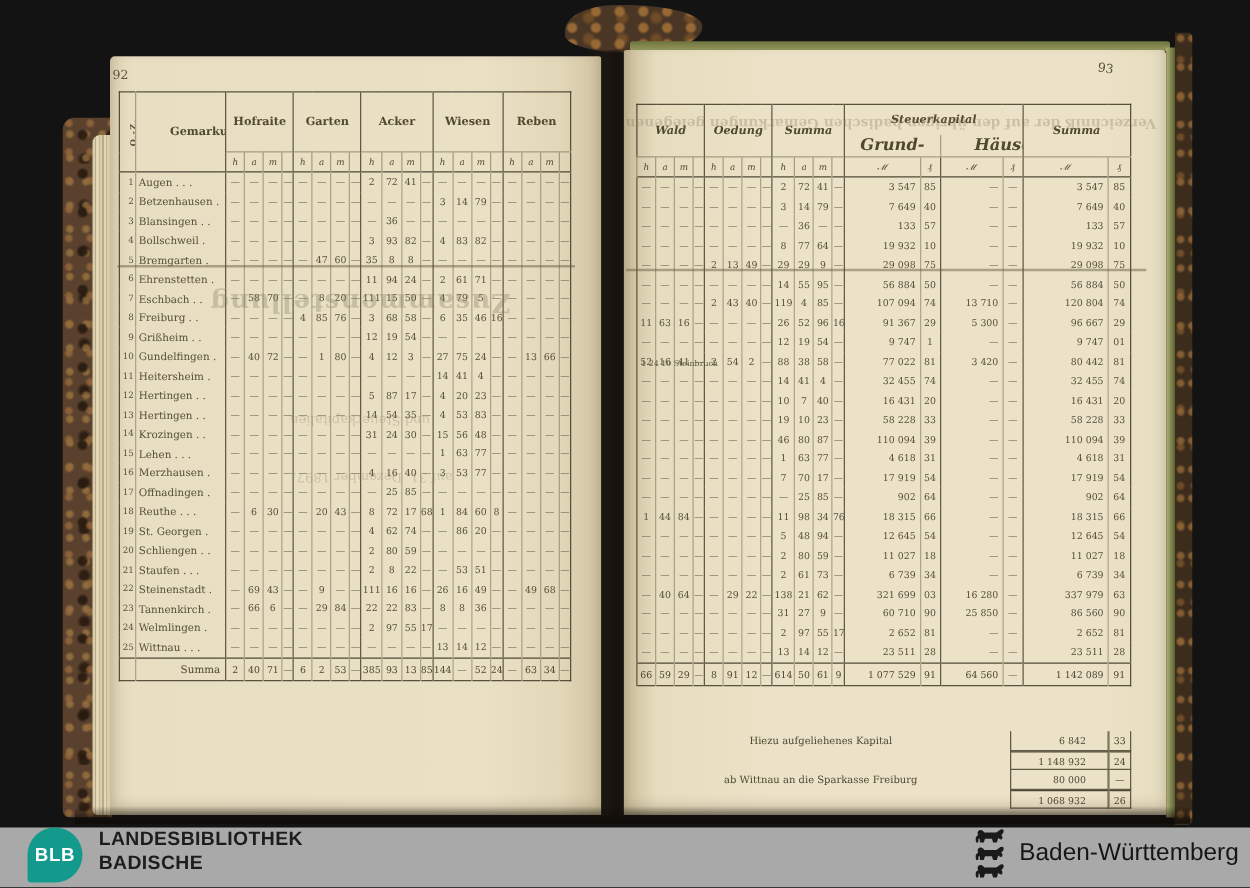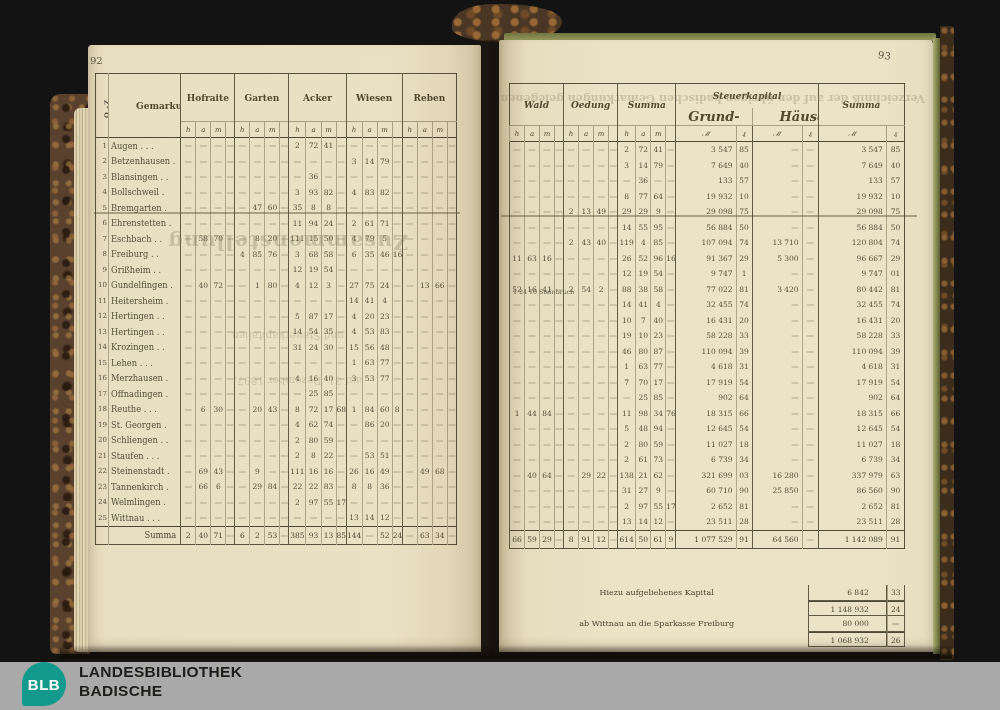--- a/index.html
+++ b/index.html
@@ -1427,13 +1427,27 @@
 
   <div class="bottom-shadow"></div>
 </div>
 
 <div class="footer">
   <div class="blb-logo">BLB</div>
   <div class="lib-name">
     <div>LANDESBIBLIOTHEK</div>
     <div>BADISCHE</div>
   </div>
+  <div class="bw">
+    <div class="lions">
+      <svg width="27" height="13" viewBox="0 0 27 13">
+          <path d="M3 12 C2 9 2.5 7 4.5 6 C3.5 4 4.5 2 6.5 2 C8 2 8.5 3 9.5 4 L19 4 C21 3 22 1 24.5 1.5 C25.8 3.5 24 5 23 6 C24 6.8 24.4 8.4 23.4 9.4 C22.6 9.9 21.6 9.3 20.5 8.4 L19.5 12 L16.5 12 L15.5 9 L10 9 L9 12 L6 12 L5.7 9 L4.8 9 L4.6 12 Z" fill="#1a1a1a"></path>
+        </svg>
+      <svg width="27" height="13" viewBox="0 0 27 13">
+          <path d="M3 12 C2 9 2.5 7 4.5 6 C3.5 4 4.5 2 6.5 2 C8 2 8.5 3 9.5 4 L19 4 C21 3 22 1 24.5 1.5 C25.8 3.5 24 5 23 6 C24 6.8 24.4 8.4 23.4 9.4 C22.6 9.9 21.6 9.3 20.5 8.4 L19.5 12 L16.5 12 L15.5 9 L10 9 L9 12 L6 12 L5.7 9 L4.8 9 L4.6 12 Z" fill="#1a1a1a"></path>
+        </svg>
+      <svg width="27" height="13" viewBox="0 0 27 13">
+          <path d="M3 12 C2 9 2.5 7 4.5 6 C3.5 4 4.5 2 6.5 2 C8 2 8.5 3 9.5 4 L19 4 C21 3 22 1 24.5 1.5 C25.8 3.5 24 5 23 6 C24 6.8 24.4 8.4 23.4 9.4 C22.6 9.9 21.6 9.3 20.5 8.4 L19.5 12 L16.5 12 L15.5 9 L10 9 L9 12 L6 12 L5.7 9 L4.8 9 L4.6 12 Z" fill="#1a1a1a"></path>
+        </svg>
+    </div>
+    <div class="bw-name">Baden-Württemberg</div>
+  </div>
 </div>
 
 </body></html>

